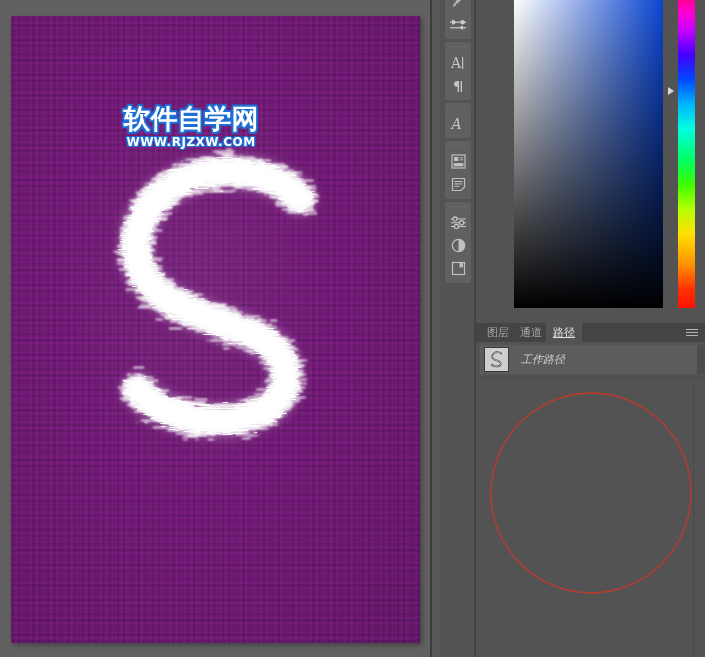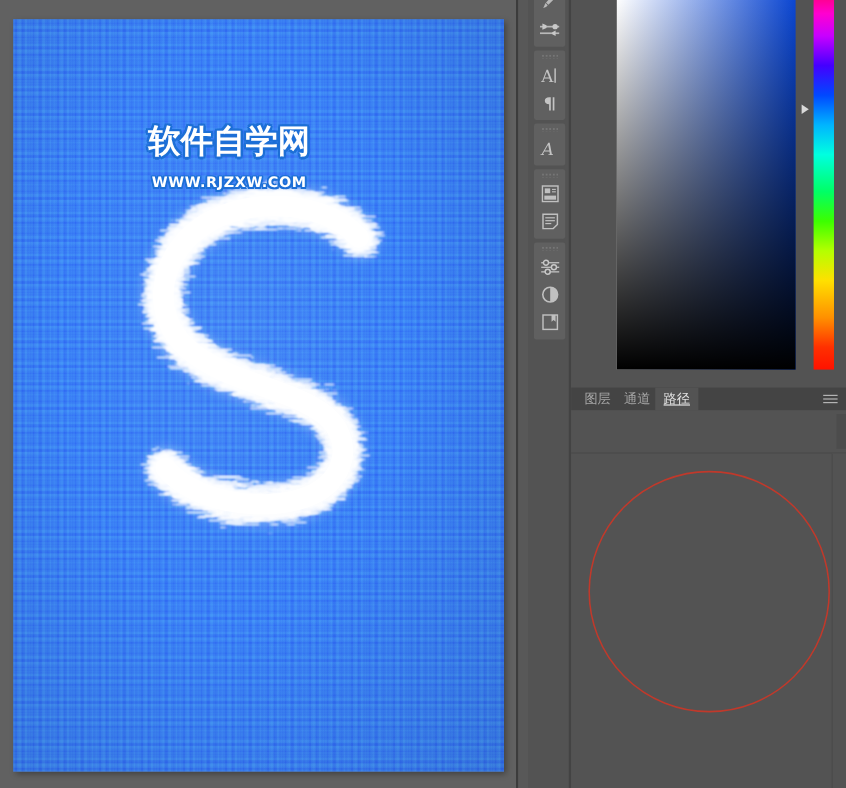--- a/index.html
+++ b/index.html
@@ -32,21 +32,21 @@
     position: absolute;
     left: 11px; top: 16px;
     width: 409px; height: 627px;
     box-shadow: 2px 2px 5px rgba(0,0,0,0.35);
   }
   .canvas {
     position: absolute;
     left: 11px; top: 16px;
     width: 409px; height: 627px;
     overflow: hidden;
-    background-color: #3b82f6;
+    background-color: #701a75;
   }
   
   .canvas .texture {
     position: absolute;
     inset: 0;
     background-image:
       repeating-linear-gradient(0deg,
         rgba(255,255,255,0.055) 0px, rgba(255,255,255,0.055) 1px,
         rgba(0,0,0,0.05) 2px, rgba(0,0,0,0.05) 3px,
         rgba(255,255,255,0.02) 4px, rgba(255,255,255,0.02) 5px),
@@ -104,21 +104,21 @@
        0px   -2px   0 #1d6fd6,  0px    2px   0 #1d6fd6,
       -2px    0px   0 #1d6fd6,  2px    0px   0 #1d6fd6;
     white-space: nowrap;
   }
   .watermark .wm-url {
     font-family: "DejaVu Sans", sans-serif;
     font-size: 12px;
     font-weight: bold;
     line-height: 14px;
     letter-spacing: 0.5px;
-    margin-top: 11px;
+    margin-top: 1px;
     color: #ffffff;
     text-shadow:
       -1.2px -1.2px 0 #1d6fd6,  1.2px -1.2px 0 #1d6fd6,
       -1.2px  1.2px 0 #1d6fd6,  1.2px  1.2px 0 #1d6fd6,
        0px   -1.4px 0 #1d6fd6,  0px    1.4px 0 #1d6fd6,
       -1.4px  0px   0 #1d6fd6,  1.4px  0px   0 #1d6fd6;
     white-space: nowrap;
   }
 
   
@@ -501,20 +501,33 @@
       <div class="tab active" style="left:70px;">路径</div>
       <div class="panel-menu-icon">
         <i></i>
           <i></i>
           <i></i>
       </div>
     </div>
 
     <div class="paths-body">
 
+      <div class="path-row">
+        <div class="path-thumb">
+          <svg width="19" height="19" viewBox="0 0 19 19">
+            <path d="M14.2 3.6 C13.2 2.1, 9.6 1.6, 7.2 3.1 C4.6 4.7, 4.4 7.6, 6.6 9.1
+                     C8.5 10.4, 11.6 10.7, 13 12 C14.4 13.3, 13.8 15.4, 11.8 16.1
+                     C9.6 16.9, 6.2 16.2, 4.8 14.6" fill="none" stroke="#2b2b2b" stroke-width="1.7" stroke-linecap="round" stroke-linejoin="round"></path>
+            <path d="M14.2 3.6 C13.2 2.1, 9.6 1.6, 7.2 3.1 C4.6 4.7, 4.4 7.6, 6.6 9.1
+                     C8.5 10.4, 11.6 10.7, 13 12 C14.4 13.3, 13.8 15.4, 11.8 16.1
+                     C9.6 16.9, 6.2 16.2, 4.8 14.6" fill="none" stroke="#f2f2f2" stroke-width="0.7" stroke-linecap="round" stroke-linejoin="round"></path>
+          </svg>
+        </div>
+        <div class="path-label">工作路径</div>
+      </div>
       <div class="path-row-scroll-edge"></div>
 
       <div class="panel-divider-h"></div>
 
       <div class="path-preview">
         <svg width="217" height="279" viewBox="0 0 217 279" xmlns="http://www.w3.org/2000/svg">
           <circle cx="115" cy="115" r="100" fill="none" stroke="#c0392b" stroke-width="1.3"></circle>
         </svg>
       </div>
 

